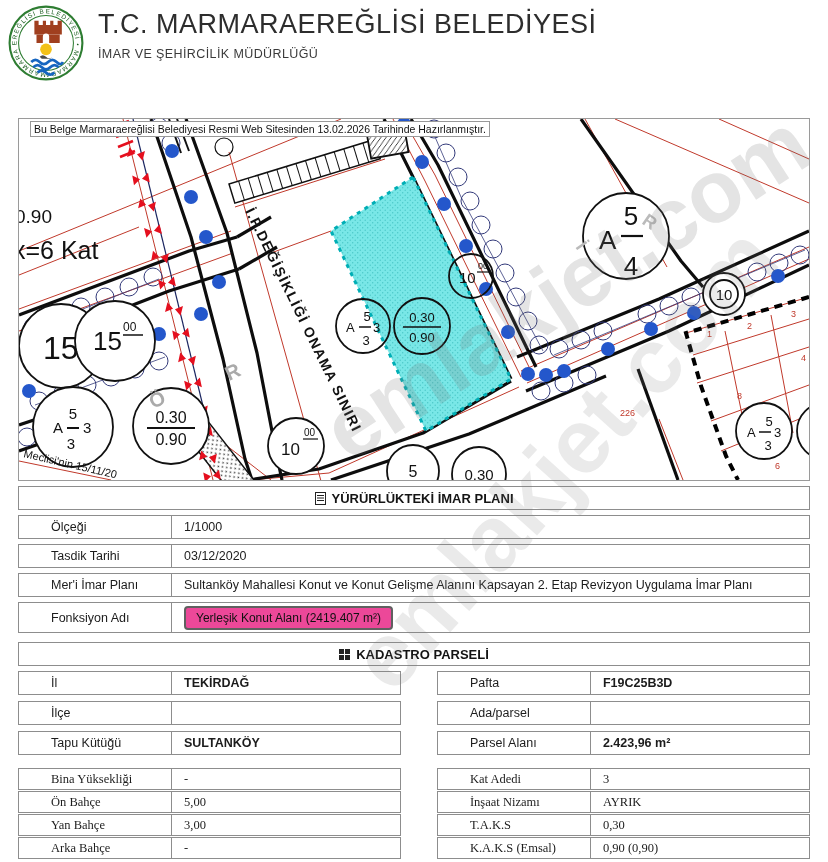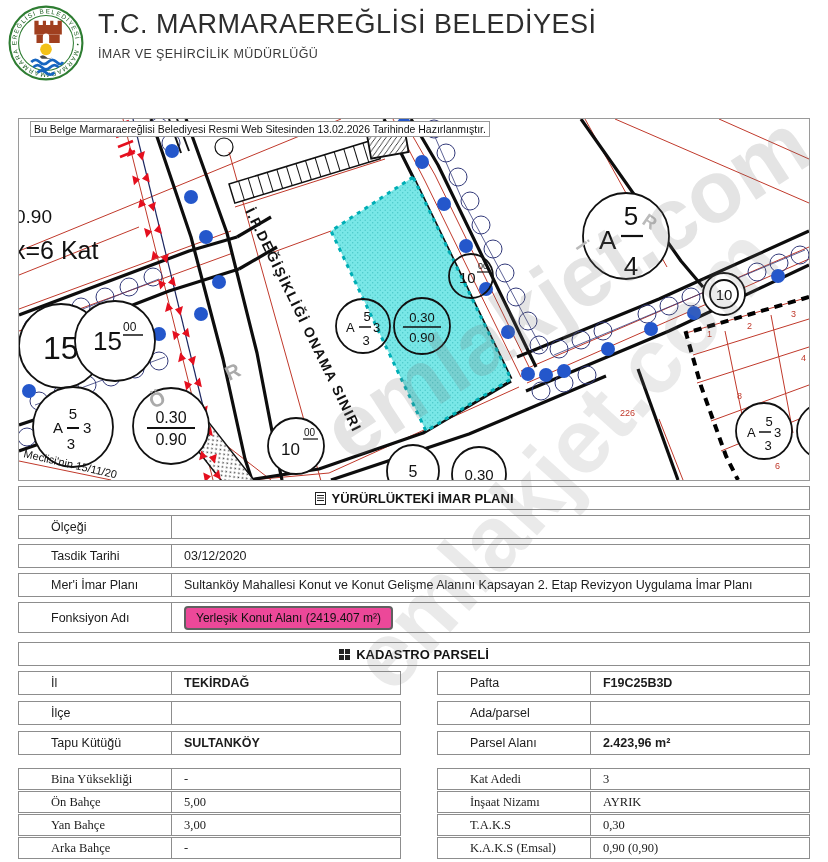--- a/index.html
+++ b/index.html
@@ -365,20 +365,21 @@
     <rect x="0.5" y="0.5" width="10" height="12" fill="#fff" stroke="#222" stroke-width="1"></rect>
     <line x1="2" y1="3.5" x2="9" y2="3.5" stroke="#222"></line>
         <line x1="2" y1="6" x2="9" y2="6" stroke="#222"></line>
     <line x1="2" y1="8.5" x2="9" y2="8.5" stroke="#222"></line>
   </svg>
   <span>YÜRÜRLÜKTEKİ İMAR PLANI</span>
 </div>
 
 <div class="trow">
   <div class="lbl">Ölçeği</div>
+  <div class="val">1/1000</div>
 </div>
 <div class="trow">
   <div class="lbl">Tasdik Tarihi</div>
   <div class="val">03/12/2020</div>
 </div>
 <div class="trow">
   <div class="lbl">Mer'i İmar Planı</div>
   <div class="val">Sultanköy Mahallesi Konut ve Konut Gelişme Alanını Kapsayan 2. Etap Revizyon Uygulama İmar Planı</div>
 </div>
 <div class="trow tall">

